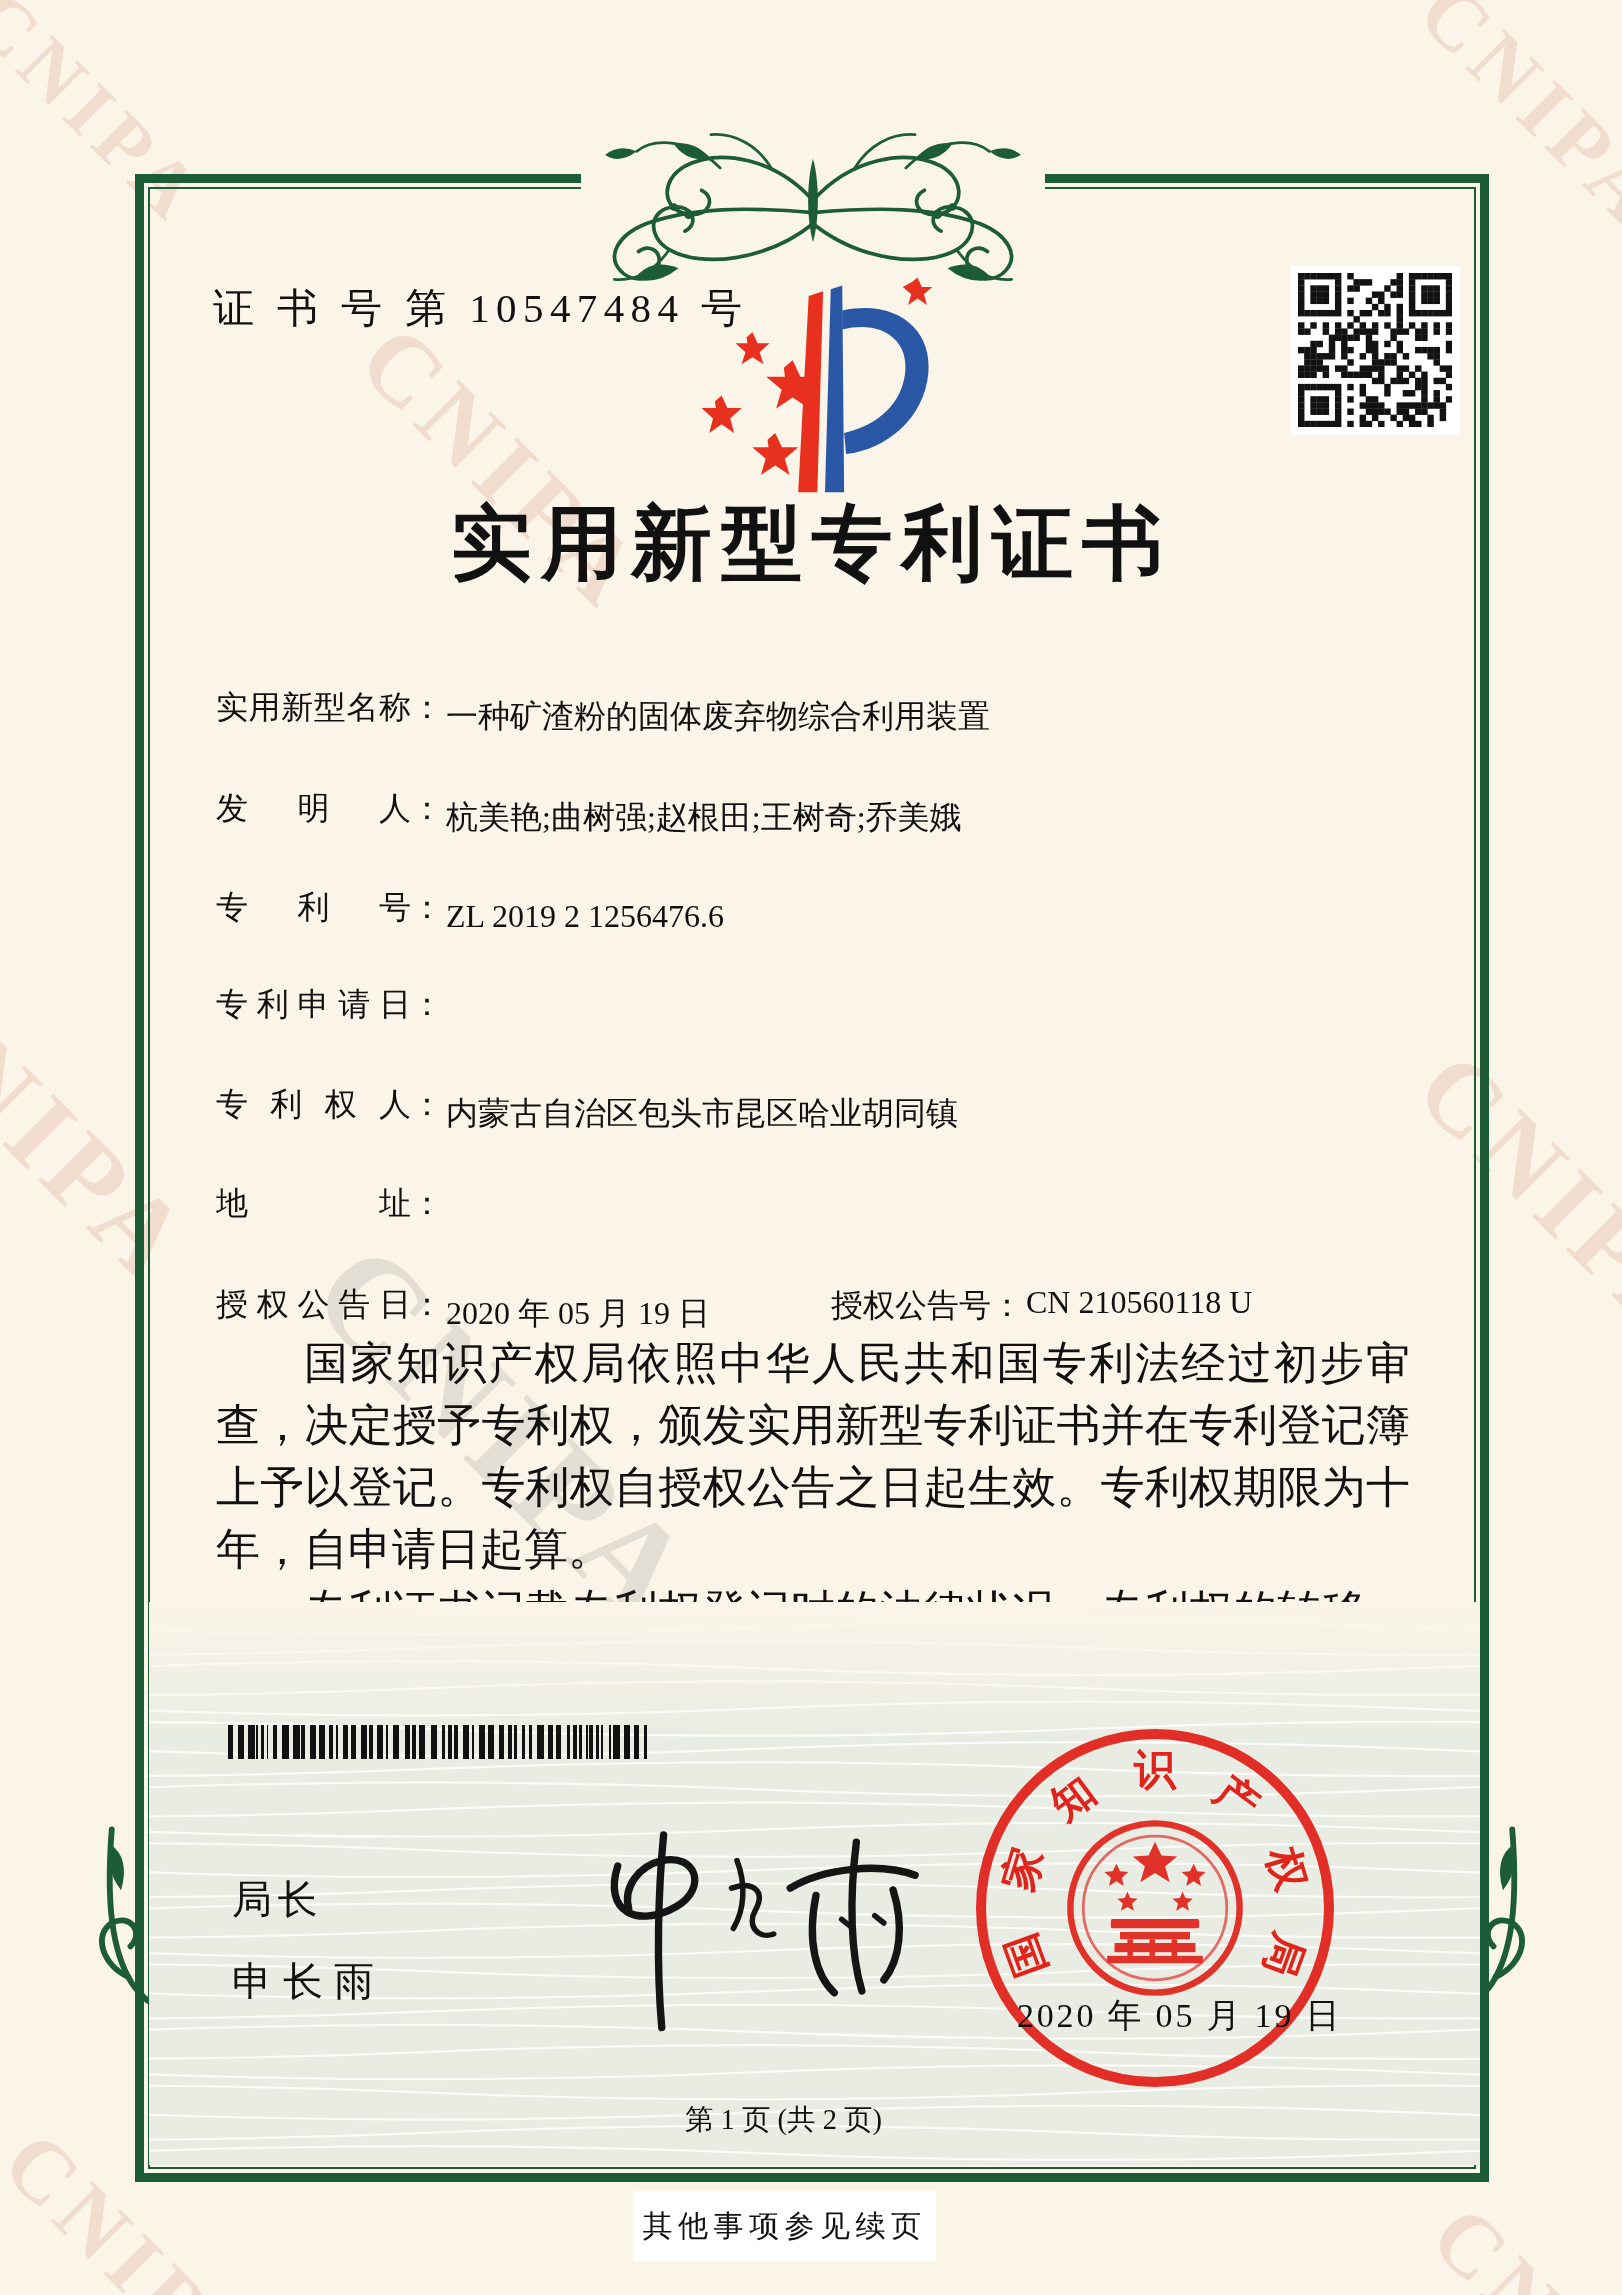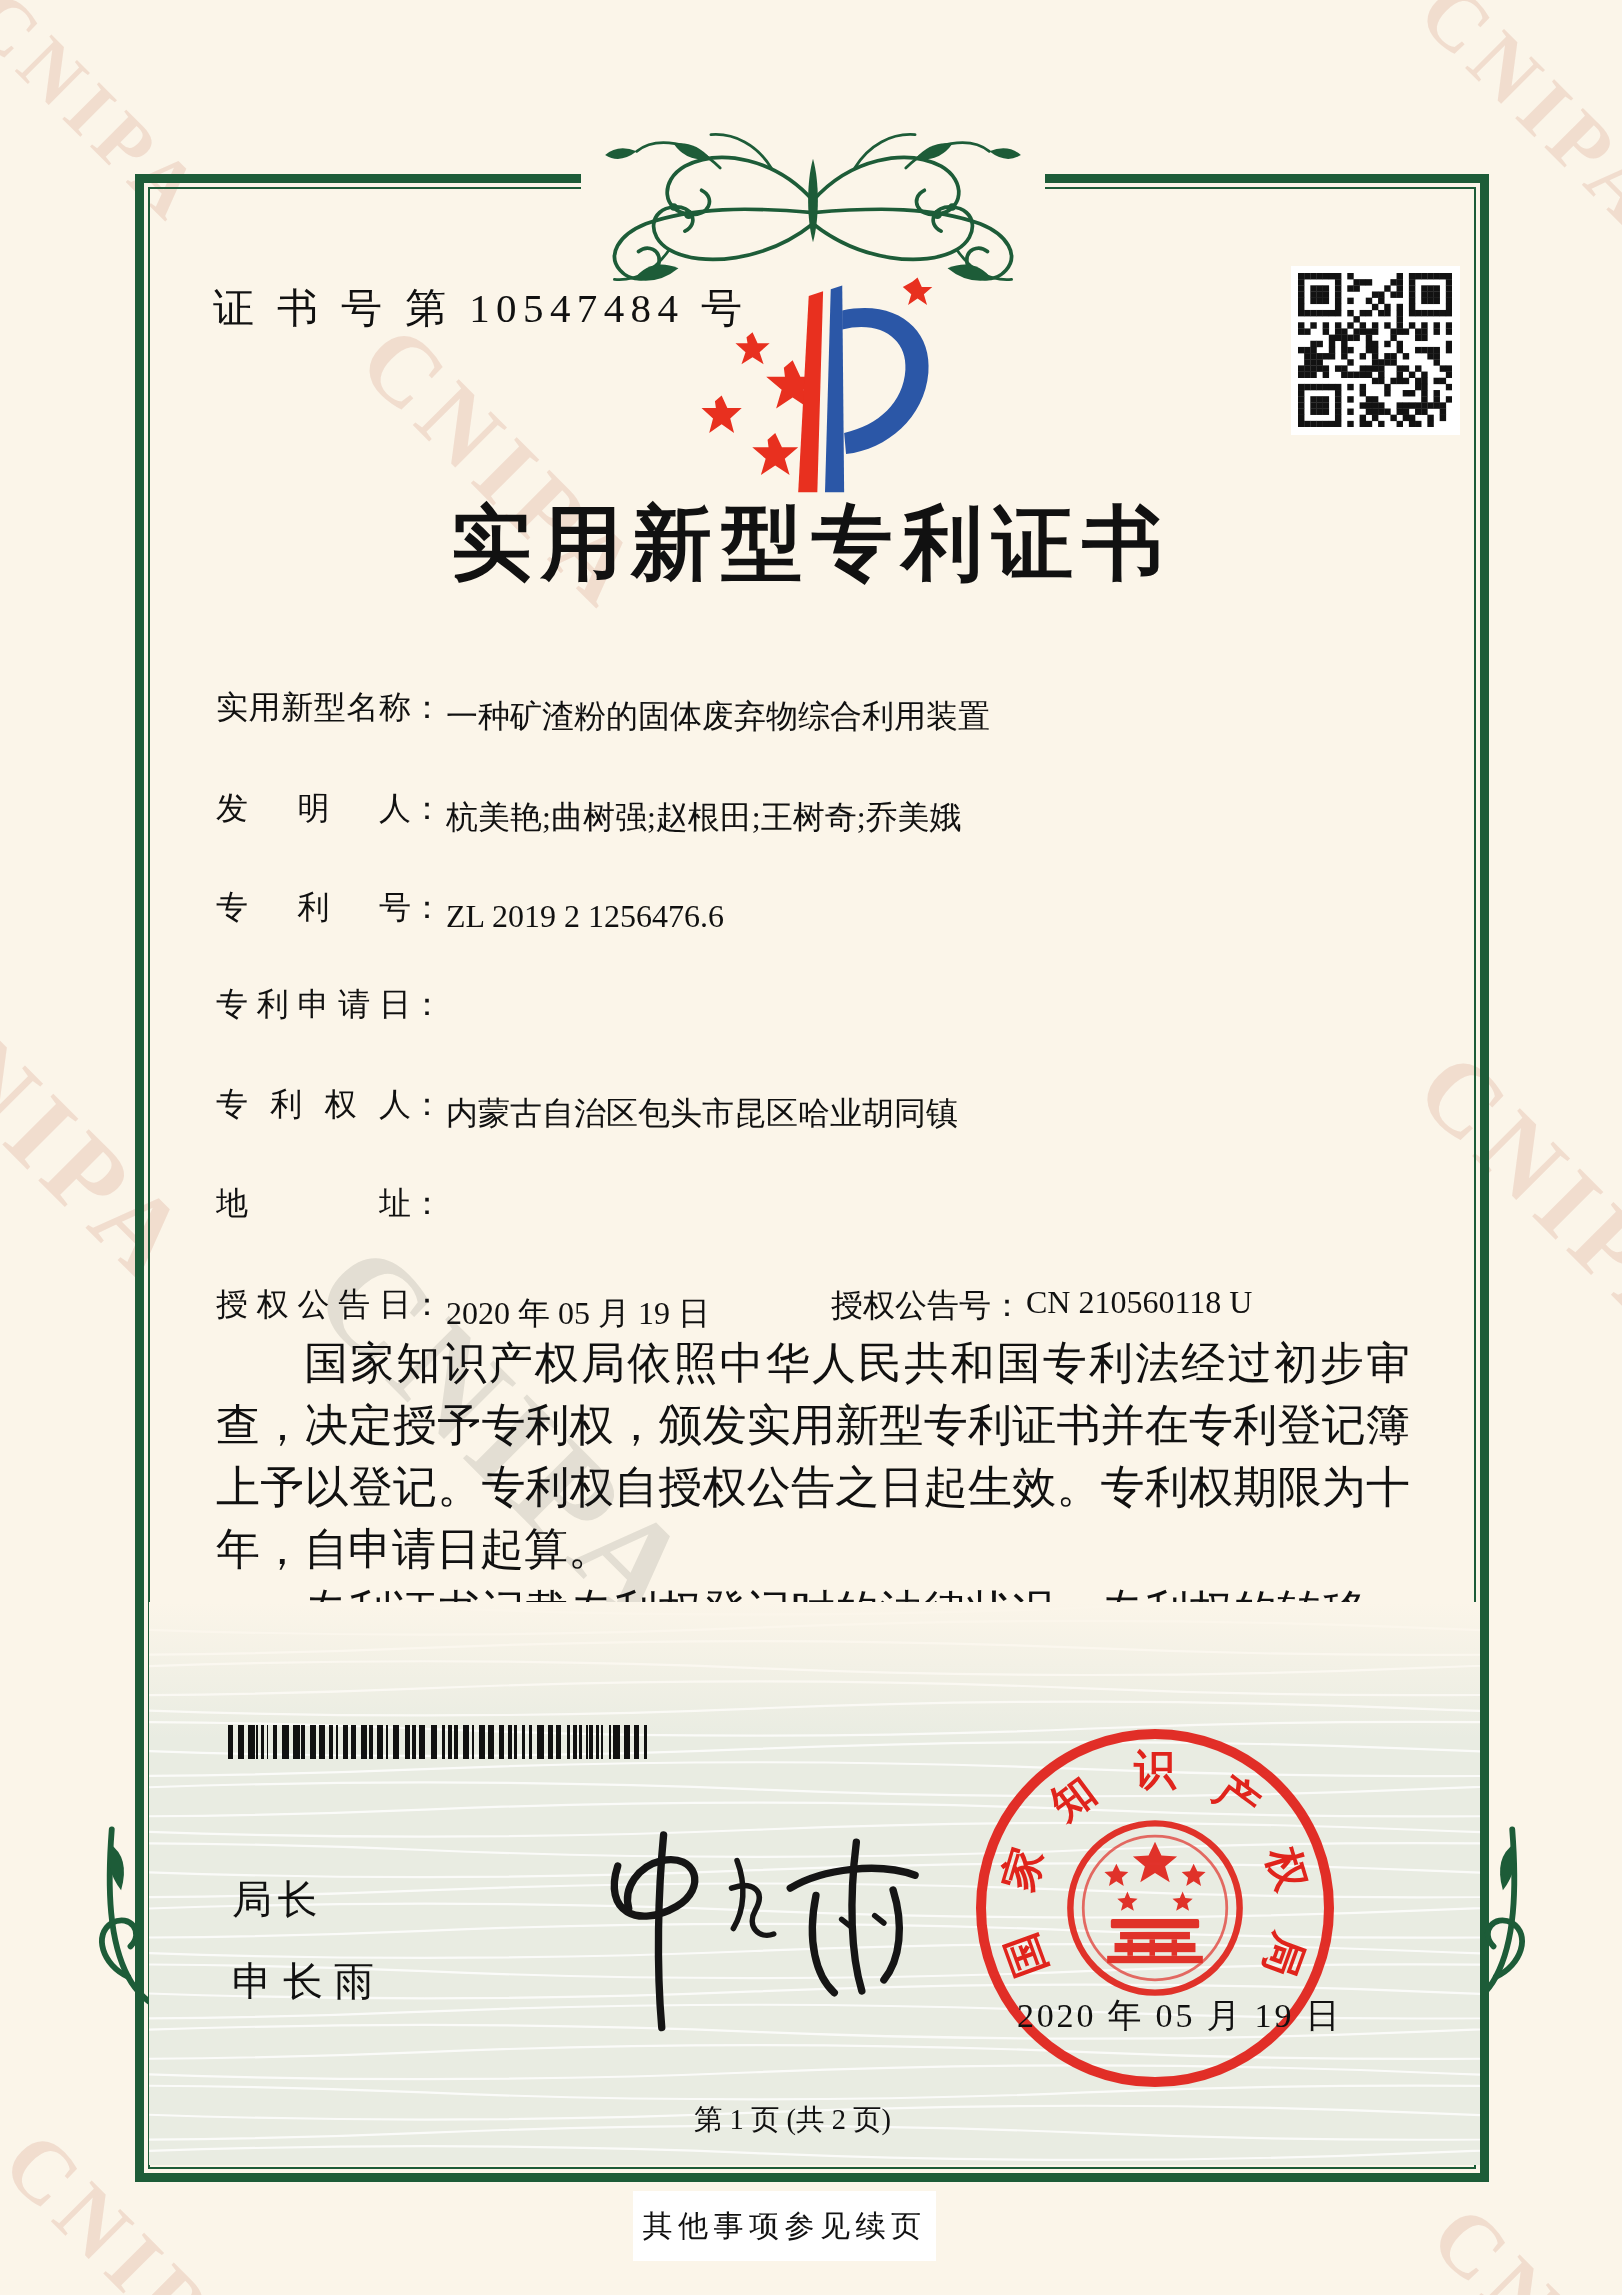--- a/index.html
+++ b/index.html
@@ -60,21 +60,21 @@
   .signature{position:absolute;left:500px;top:1800px;width:441px;height:257px;}
   
   .seal{position:absolute;left:976px;top:1729px;width:358px;height:358px;}
   .seal-ring{position:absolute;left:0;top:0;width:358px;height:358px;border:10px solid #e0241c;
              border-radius:50%;box-sizing:border-box;opacity:.95;}
   .seal-ch{position:absolute;width:44px;height:44px;font-size:42px;line-height:44px;text-align:center;
            color:#e0241c;font-weight:bold;}
   .seal-emblem{position:absolute;left:87px;top:87px;width:184px;height:184px;opacity:.93;}
   .seal-date{position:absolute;left:1017px;top:1993px;font-size:34px;letter-spacing:2.8px;}
   
-  .page-note{position:absolute;left:0;top:2101px;width:1567px;text-align:center;font-size:28.5px;padding-left:9px;}
+  .page-note{position:absolute;left:0;top:2101px;width:1567px;text-align:center;font-size:28.5px;}
   .cont-note{position:absolute;left:633px;top:2191px;width:303px;height:70px;background:#ffffff;
              text-align:center;font-size:30px;line-height:70px;letter-spacing:5.5px;}
 </style>
 </head>
 <body>
 
 <div class="page">
 
   <span class="wm" style="left:16.5px;top:-27.5px;font-size:79px;">CNIPA</span>
   <span class="wm" style="left:1469px;top:-37px;font-size:84px;">CNIPA</span>

